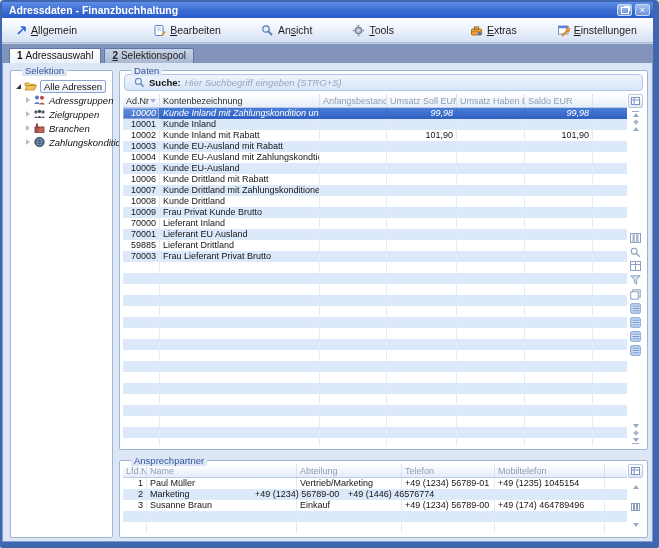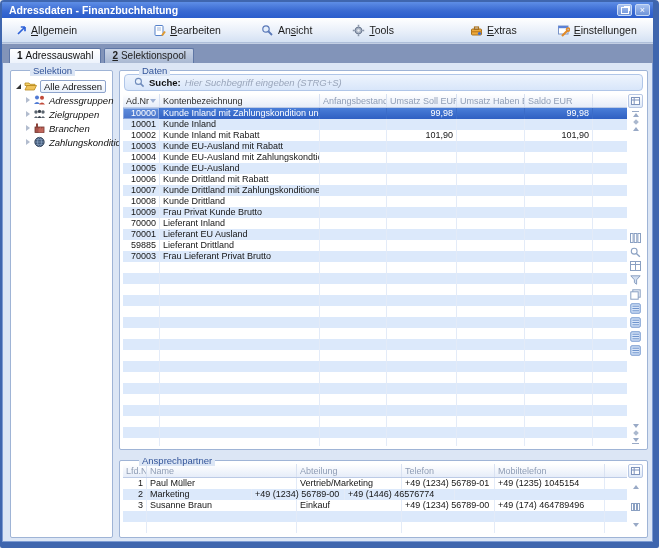--- a/index.html
+++ b/index.html
@@ -29,21 +29,21 @@
     display:flex;align-items:flex-end;padding:0 0 0 7px;}
   .tab{font-size:10px;padding:1px 7px 2px;margin-right:3px;border:1px solid #5f77a6;border-bottom:none;
     border-radius:2px 2px 0 0;white-space:nowrap;cursor:default;}
   .tab .tnum{font-weight:bold;margin-right:3px;}
   .tab.active{background:linear-gradient(#ffffff,#edf3fc);color:#111;}
   .tab.inactive{background:linear-gradient(#c9d4e7,#a9b8d2);color:#222;}
   .tab.inactive .tnum{text-decoration:underline;}
   
   .content{flex:1;display:flex;gap:6px;padding:7px 5px 4px 8px;min-height:0;}
   .groupbox{position:relative;border:1px solid #9fb4d6;border-radius:2px;background:#fff;box-sizing:border-box;}
-  .gb-label{position:absolute;top:-6px;left:19px;background:#dce6f5;padding:0 3px;font-size:9.5px;color:#33559a;line-height:11px;}
+  .gb-label{position:absolute;top:-6px;left:11px;background:#dce6f5;padding:0 3px;font-size:9.5px;color:#33559a;line-height:11px;}
   
   .sel-box{width:103px;flex:none;}
   .tree{padding:8px 2px 0 5px;font-size:9.5px;color:#111;}
   .tree-row{height:14px;display:flex;align-items:center;gap:3px;cursor:default;white-space:nowrap;}
   .tree-row.child{margin-left:10px;font-style:italic;}
   .arrow-exp{width:0;height:0;border-left:5px solid transparent;border-bottom:5px solid #333;flex:none;}
   .arrow-col{width:0;height:0;border-top:3.5px solid transparent;border-bottom:3.5px solid transparent;border-left:4.5px solid #b2bcce;flex:none;}
   .sel-label{border:1px solid #8ea4cc;background:linear-gradient(#ffffff,#e9f0fb);padding:0 3px;border-radius:2px;}
   .ticon12{width:13px;height:12px;flex:none;display:flex;align-items:center;justify-content:center;}
   
@@ -61,21 +61,21 @@
   .grid-main{flex:1;display:flex;flex-direction:column;min-width:0;}
   .ghead{display:flex;height:13px;flex:none;background:linear-gradient(#ffffff,#e6edf9);
     border-bottom:1px solid #bccbe6;font-size:9px;color:#8f9db5;}
   .hc{display:flex;align-items:center;box-sizing:border-box;padding:0 3px;border-right:1px solid #d9e2f2;overflow:hidden;white-space:nowrap;}
   .hc.dark{color:#2e2e2e;}
   .sortdn{width:0;height:0;border-left:3.5px solid transparent;border-right:3.5px solid transparent;border-top:4px solid #9db0d4;margin-left:auto;}
   .gbody{flex:1;overflow:hidden;font-size:9px;color:#151515;}
   .trow{display:flex;height:11px;line-height:11px;}
   .trow.alt{background:#dce9fb;}
   .trow.selected{background:linear-gradient(#4a7ed8,#2f60c2);color:#fff;}
-  .trow.selected .cell{border-right-color:#3b6cc8;}
+  .trow.selected .cell{border-right-color:#3b6cc8;font-style:italic;}
   .trow.selected .cell:first-child{box-shadow:inset 0 0 0 1px rgba(255,255,255,.35);background:rgba(255,255,255,.12);}
   .cell{box-sizing:border-box;padding:0 3px;border-right:1px solid #e3ebf8;overflow:hidden;white-space:nowrap;flex:none;}
   .cell.num{text-align:right;}
   .fcol{flex:1 !important;border-right:none;}
   .mc0{width:37px;}.mc1{width:160px;}.mc2{width:67px;}.mc3{width:70px;}.mc4{width:68px;}.mc5{width:68px;}
   .kc0{width:24px;}.kc1{width:150px;}.kc2{width:105px;}.kc3{width:93px;}.kc4{width:110px;}
   
   .gutter{width:17px;flex:none;display:flex;flex-direction:column;align-items:center;padding-top:0;}
   .chooser{width:13px;height:12px;border:1px solid #b7c7e4;border-radius:2px;background:linear-gradient(#ffffff,#dde8f8);
     display:flex;align-items:center;justify-content:center;flex:none;margin-bottom:3px;cursor:default;}

